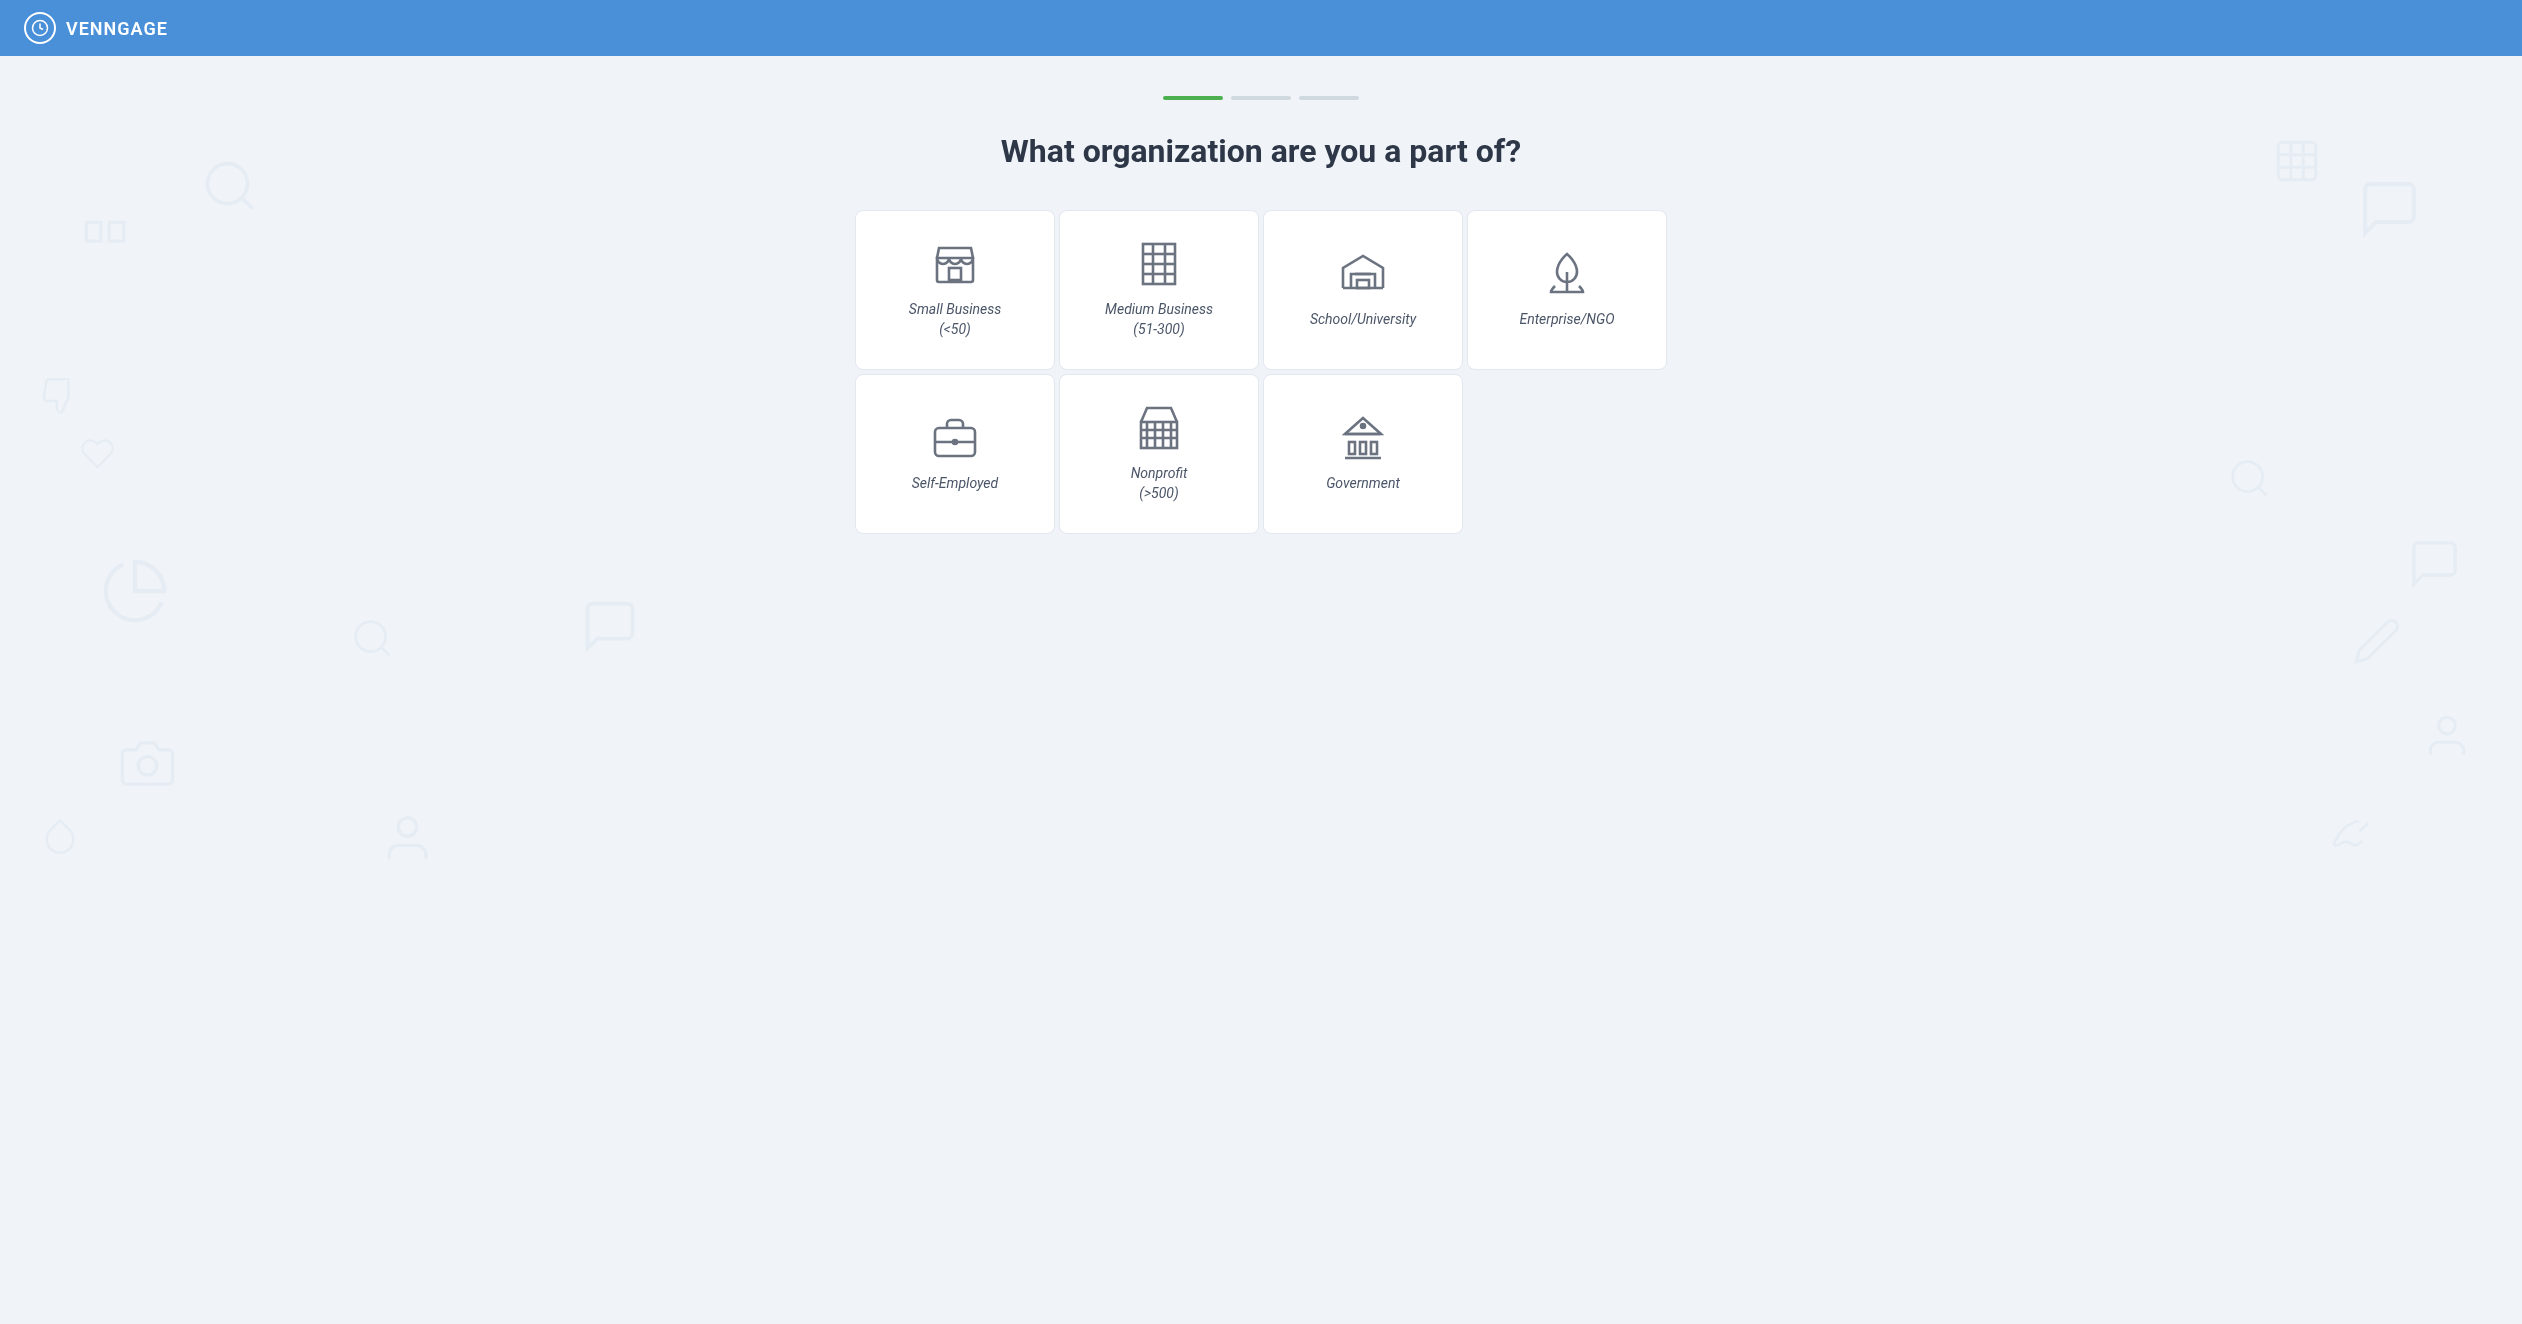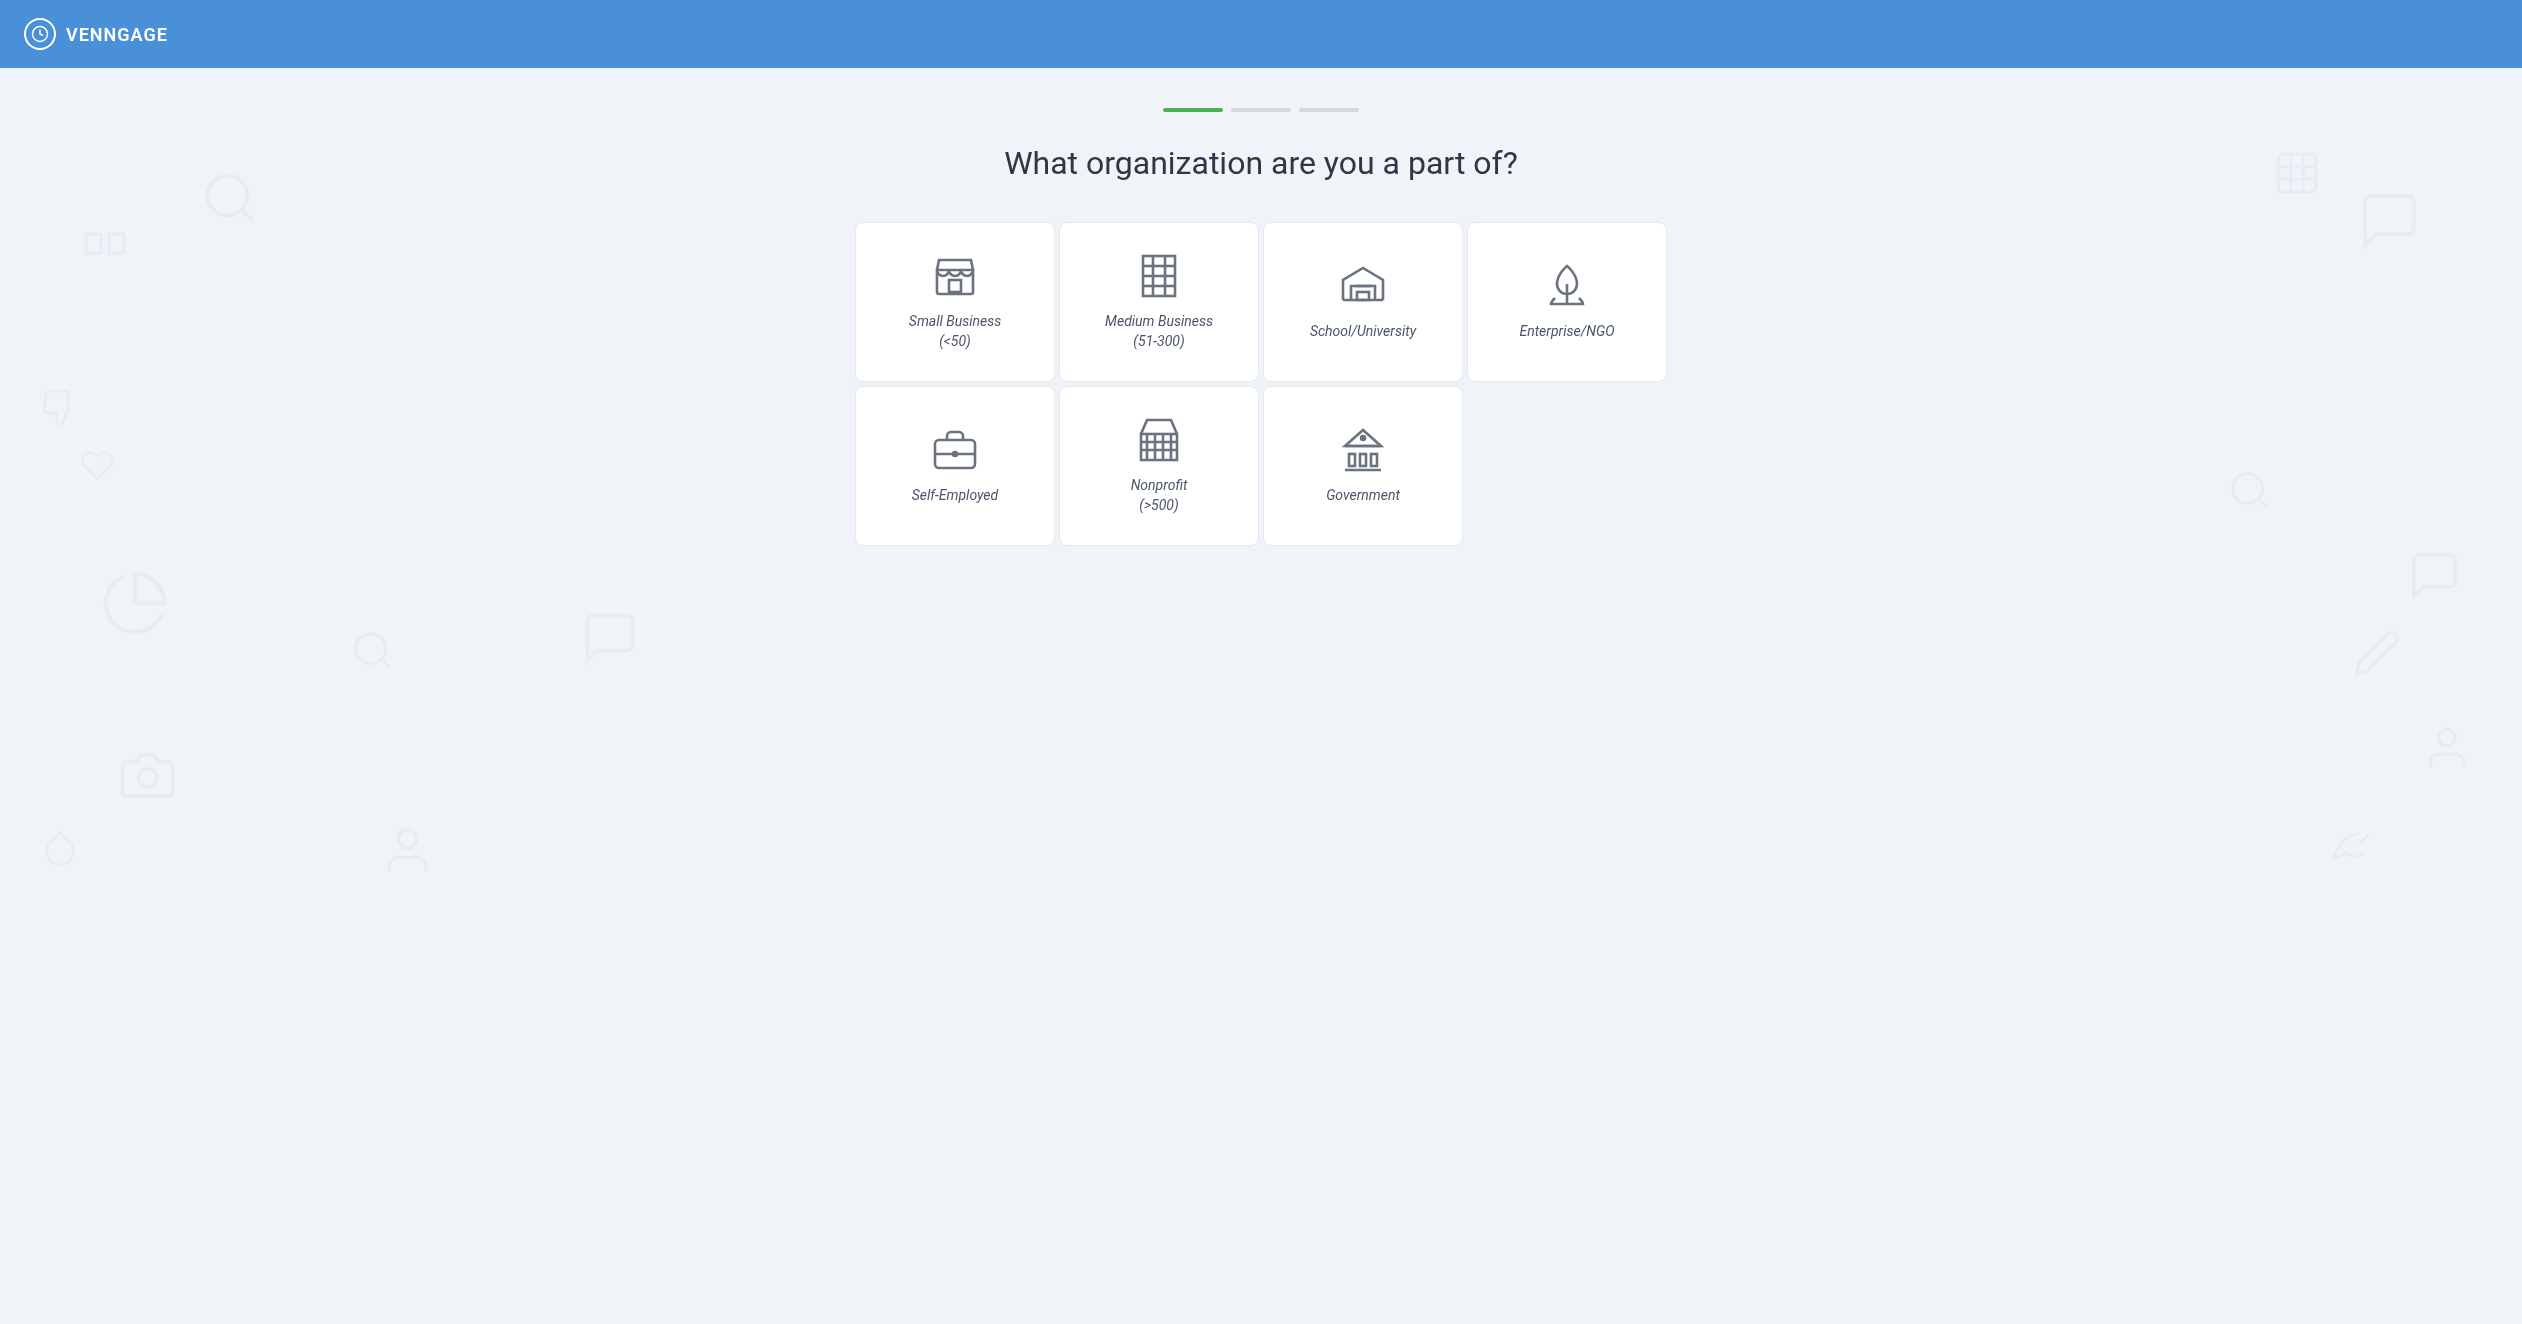--- a/index.html
+++ b/index.html
@@ -10,21 +10,21 @@
 
     body {
       font-family: -apple-system, BlinkMacSystemFont, 'Segoe UI', Roboto, Helvetica, Arial, sans-serif;
       background-color: #f0f4f8;
       min-height: 100vh;
     }
 
     
     .header {
       background-color: #4a90d9;
-      height: 68px;
+      height: 56px;
       display: flex;
       align-items: center;
       padding: 0 24px;
     }
 
     .logo-container {
       display: flex;
       align-items: center;
       gap: 10px;
       color: white;
@@ -95,21 +95,21 @@
     }
 
     .progress-step.inactive {
       width: 60px;
       background-color: #d0d8e0;
     }
 
     
     .question-title {
       font-size: 32px;
-      font-weight: 400;
+      font-weight: 700;
       color: #2d3748;
       margin-bottom: 40px;
       text-align: center;
       z-index: 1;
     }
 
     
     .options-grid {
       display: grid;
       grid-template-columns: repeat(4, 200px);

